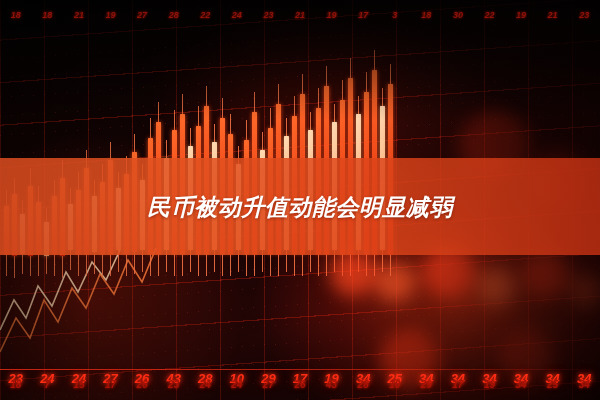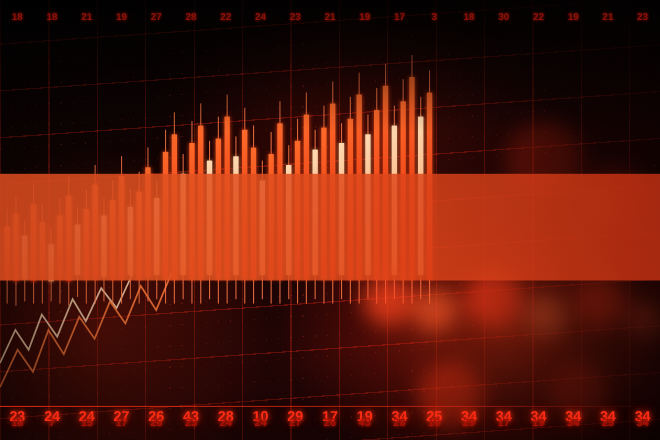--- a/index.html
+++ b/index.html
@@ -1,19 +1,20 @@
 <!DOCTYPE html>
 <html><head>
 <meta charset="utf-8">
 <style>
   html,body{margin:0;padding:0;background:#000;}
   #stage{
     position:relative;width:600px;height:400px;overflow:hidden;
     background:#050102;
     font-family:"Liberation Sans","DejaVu Sans",sans-serif;
+    font-style:italic;
   }
 
   
   .layer{position:absolute;inset:0;}
 
   #base-glow{
     background:
       radial-gradient(ellipse 300px 200px at 470px 300px, rgba(255,60,20,0.55) 0%, rgba(180,25,10,0.28) 45%, rgba(0,0,0,0) 72%),
       radial-gradient(ellipse 260px 170px at 330px 120px, rgba(120,18,8,0.40) 0%, rgba(0,0,0,0) 70%),
       radial-gradient(ellipse 220px 240px at 90px 300px, rgba(190,35,12,0.35) 0%, rgba(0,0,0,0) 70%),
@@ -413,15 +414,16 @@
       <span class="tick" style="width: 31.5789px;">29</span>
       <span class="tick" style="width: 31.5789px;">17</span>
       <span class="tick" style="width: 31.5789px;">19</span>
       <span class="tick" style="width: 31.5789px;">34</span>
       <span class="tick" style="width: 31.5789px;">25</span>
       <span class="tick" style="width: 31.5789px;">34</span>
     </div>
 
   <div id="headline-band"></div>
   <div id="headline-text">
+    <div class="hl-line">民币被动升值动能会明显减弱</div>
   </div>
 
 </div>
 
 </body></html>

